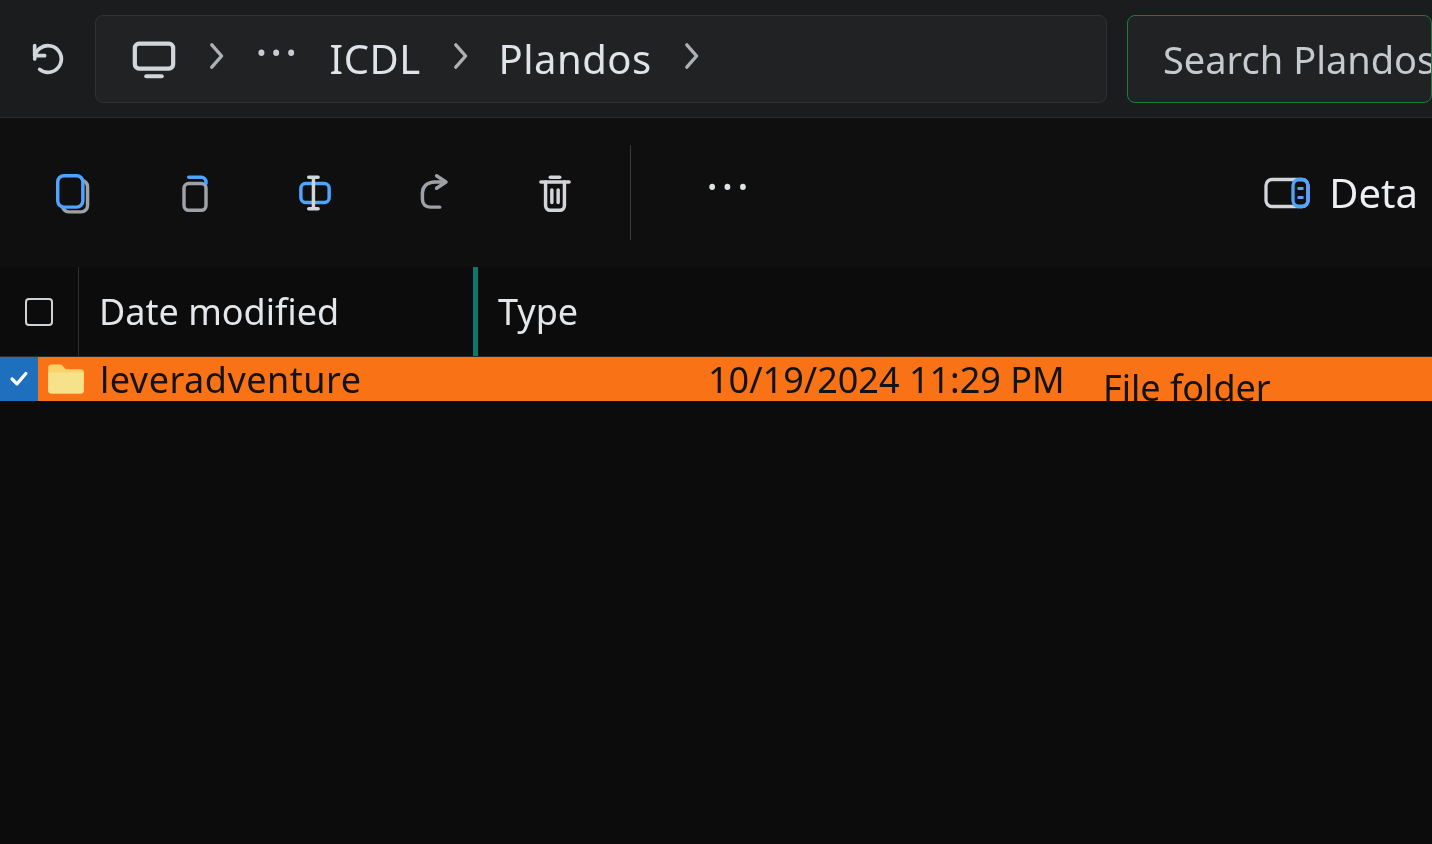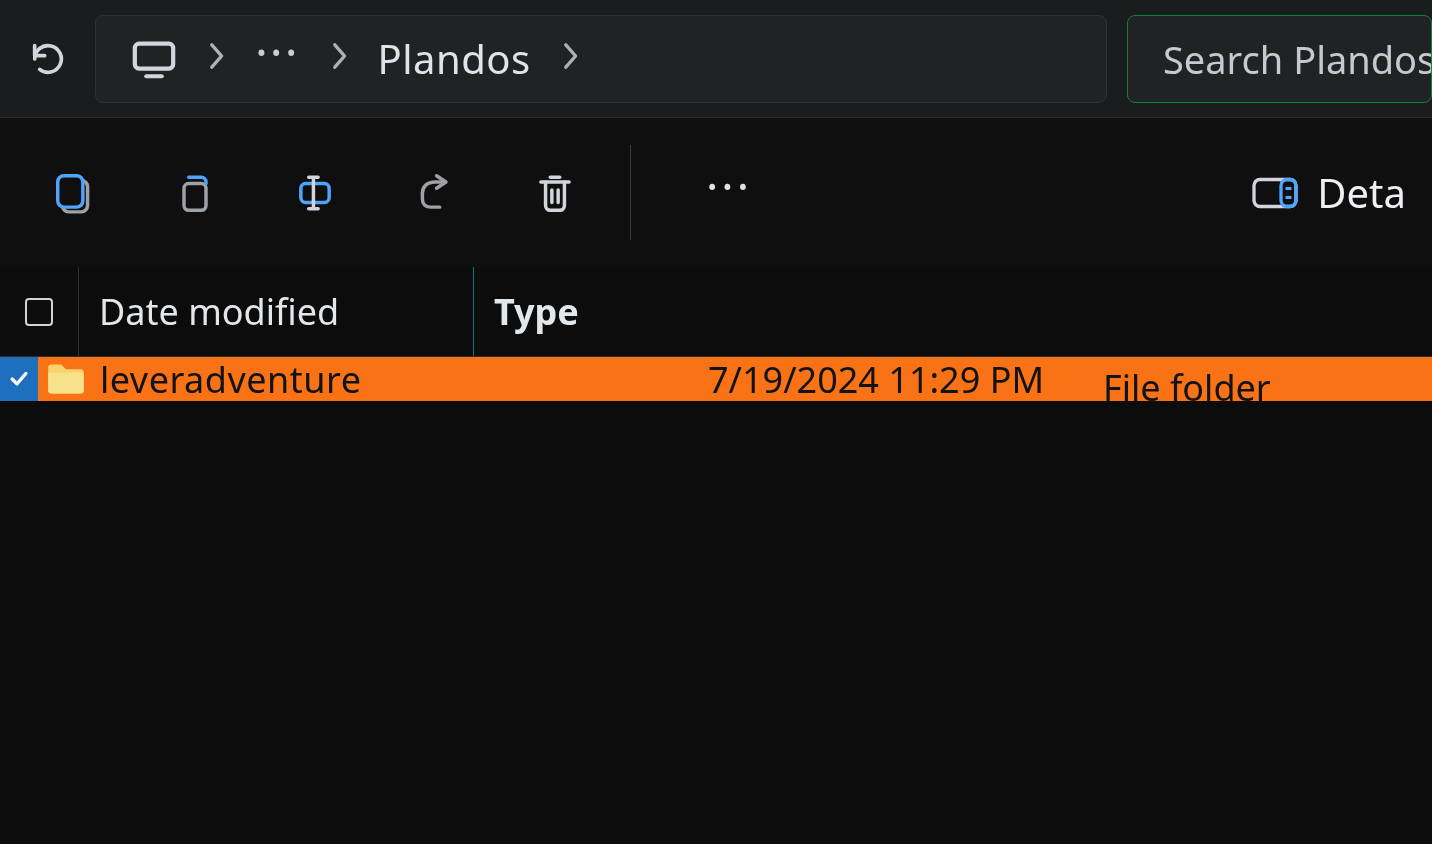--- a/index.html
+++ b/index.html
@@ -134,21 +134,21 @@
       margin-left: 60px;
       cursor: pointer;
     }
 
     .toolbar-spacer { flex: 1; }
 
     .view-btn {
       display: flex;
       align-items: center;
       gap: 18px;
-      padding-right: 26px;
+      padding-right: 14px;
       cursor: pointer;
       justify-content: flex-end;
     }
     .view-btn .label {
       font-size: 40px;
       color: #edeff2;
     }
 
     
     .columns-header {
@@ -170,21 +170,21 @@
     .select-all-box {
       width: 28px;
       height: 28px;
       border: 2px solid #cfd3d6;
       border-radius: 4px;
       background: transparent;
     }
 
     .col-name  { width: 612px; display:flex; align-items:center; position:relative; height:100%; }
     .col-date  { width: 395px; display:flex; align-items:center; height:100%; border-left:1px solid #2e3134;}
-    .col-type  { flex: 1;      display:flex; align-items:center; height:100%; border-left:1px solid #0f766e;font-weight:bold;}
+    .col-type  { flex: 1;      display:flex; align-items:center; height:100%; border-left:5px solid #0f766e;}
     .col-date, .col-type { padding-left:20px; }
 
     .name-sort-indicator {
       position: absolute;
       top: -4px;
       left: 50%;
       transform: translateX(-50%);
     }
     .name-sort-indicator svg { width: 32px; height: 22px; }
 
@@ -248,20 +248,21 @@
     </span>
 
     <span class="bc-chevron">
       <svg viewBox="0 0 12 20" fill="none">
         <path d="M3 2l7 8-7 8" class="stroke-light" stroke-width="2.4" stroke-linecap="round" stroke-linejoin="round"></path>
       </svg>
     </span>
 
     <span class="ellipsis-dots">···</span>
 
+    <span class="bc-text">ICDL</span>
 
     <span class="bc-chevron">
       <svg viewBox="0 0 12 20" fill="none">
         <path d="M3 2l7 8-7 8" class="stroke-light" stroke-width="2.4" stroke-linecap="round" stroke-linejoin="round"></path>
       </svg>
     </span>
 
     <span class="bc-text">Plandos</span>
 
     <span class="bc-chevron">
@@ -360,15 +361,15 @@
   </div>
 
   <div class="folder-icon">
     <svg viewBox="0 0 26 22">
       <path d="M2 4a2 2 0 0 1 2-2h6l3 3h9a2 2 0 0 1 2 2v11a2 2 0 0 1-2 2H4a2 2 0 0 1-2-2V4z" fill="#f9d36b"></path>
       <path d="M2 7h22v11a2 2 0 0 1-2 2H4a2 2 0 0 1-2-2V7z" fill="#f5e28a"></path>
     </svg>
   </div>
 
   <div class="row-name">leveradventure</div>
-  <div class="row-date">7/19/2024 11:29 PM</div>
+  <div class="row-date">10/19/2024 11:29 PM</div>
   <div class="row-type">File folder</div>
 </div>
 
 </body></html>

